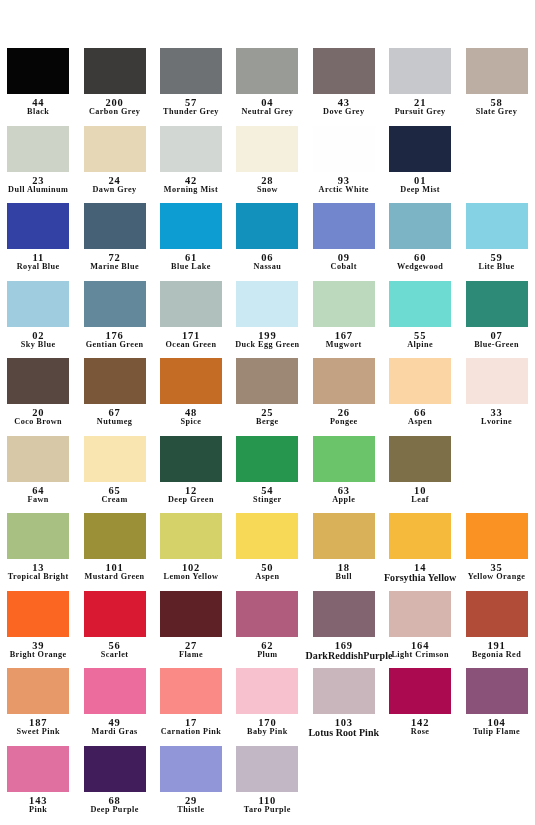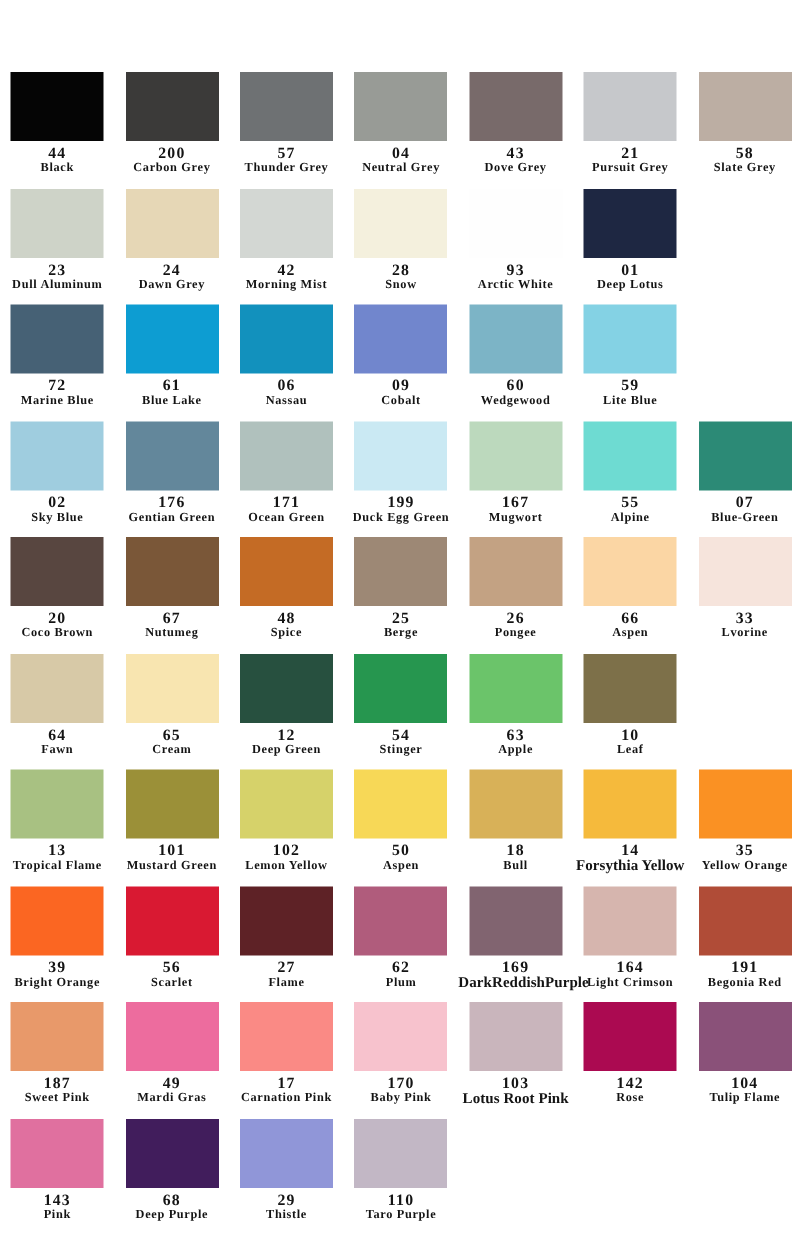--- a/index.html
+++ b/index.html
@@ -165,25 +165,32 @@
           <span class="swatch-chip" title="Arctic White" style="background: rgb(254, 254, 254);"></span>
           <span class="swatch-meta">
             <span class="swatch-code">93</span>
             <span class="swatch-name">Arctic White</span>
           </span>
         </div>
         <div class="swatch-cell">
           <span class="swatch-chip" title="Deep Blue" style="background: rgb(30, 39, 66);"></span>
           <span class="swatch-meta">
             <span class="swatch-code">01</span>
-            <span class="swatch-name">Deep Lotus</span>
-          </span>
-        </div>
-      </div>
-      <div class="swatch-row">
+            <span class="swatch-name">Deep Mist</span>
+          </span>
+        </div>
+      </div>
+      <div class="swatch-row">
+        <div class="swatch-cell">
+          <span class="swatch-chip" title="Royal Blue" style="background: rgb(51, 64, 164);"></span>
+          <span class="swatch-meta">
+            <span class="swatch-code">11</span>
+            <span class="swatch-name">Royal Blue</span>
+          </span>
+        </div>
         <div class="swatch-cell">
           <span class="swatch-chip" title="Marine Blue" style="background: rgb(70, 97, 117);"></span>
           <span class="swatch-meta">
             <span class="swatch-code">72</span>
             <span class="swatch-name">Marine Blue</span>
           </span>
         </div>
         <div class="swatch-cell">
           <span class="swatch-chip" title="Blue Lake" style="background: rgb(13, 157, 210);"></span>
           <span class="swatch-meta">
@@ -364,21 +371,21 @@
             <span class="swatch-code">10</span>
             <span class="swatch-name">Leaf</span>
           </span>
         </div>
       </div>
       <div class="swatch-row">
         <div class="swatch-cell">
           <span class="swatch-chip" title="Tropical Green" style="background: rgb(168, 193, 130);"></span>
           <span class="swatch-meta">
             <span class="swatch-code">13</span>
-            <span class="swatch-name">Tropical Flame</span>
+            <span class="swatch-name">Tropical Bright</span>
           </span>
         </div>
         <div class="swatch-cell">
           <span class="swatch-chip" title="Mustard Green" style="background: rgb(155, 144, 56);"></span>
           <span class="swatch-meta">
             <span class="swatch-code">101</span>
             <span class="swatch-name">Mustard Green</span>
           </span>
         </div>
         <div class="swatch-cell">

